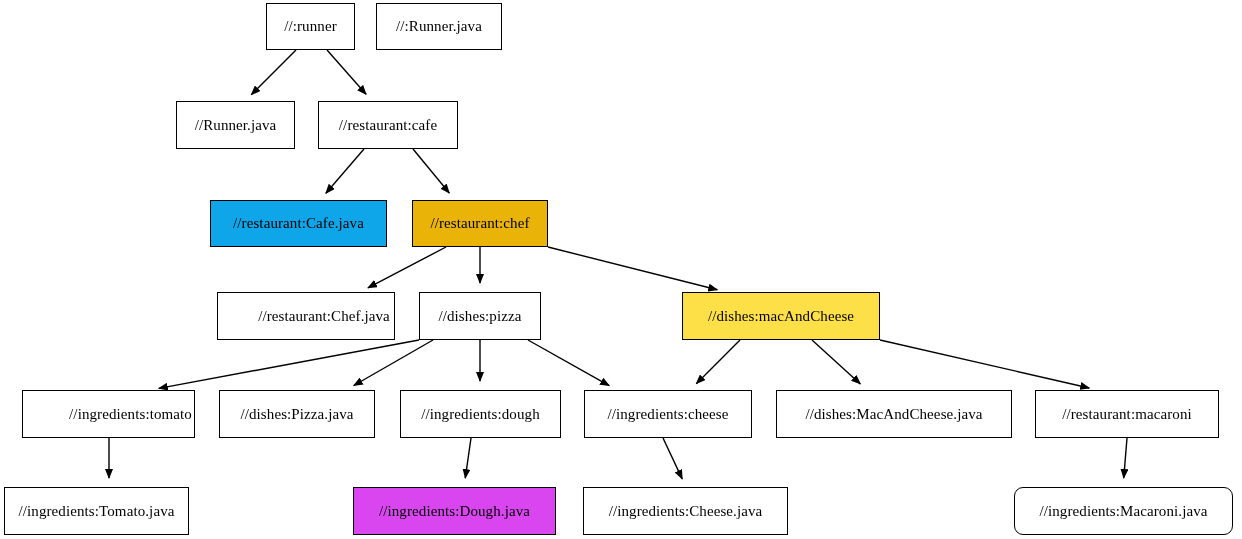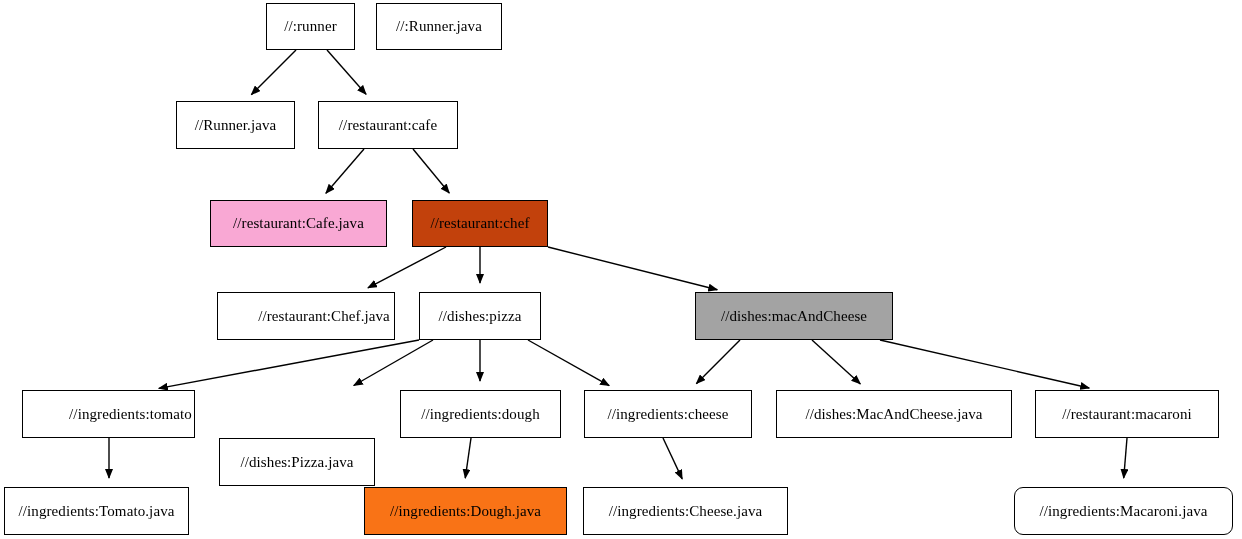--- a/index.html
+++ b/index.html
@@ -85,57 +85,57 @@
       </div>
       <div class="graph-node" style="left: 376px; top: 3px; width: 126px; height: 47px; border-color: rgb(0, 0, 0); background: rgb(255, 255, 255); color: rgb(0, 0, 0);">
         <span class="node-label">//:Runner.java</span>
       </div>
       <div class="graph-node" style="left: 176px; top: 101px; width: 119px; height: 48px; border-color: rgb(0, 0, 0); background: rgb(255, 255, 255); color: rgb(0, 0, 0);">
         <span class="node-label">//Runner.java</span>
       </div>
       <div class="graph-node" style="left: 318px; top: 101px; width: 140px; height: 48px; border-color: rgb(0, 0, 0); background: rgb(255, 255, 255); color: rgb(0, 0, 0);">
         <span class="node-label">//restaurant:cafe</span>
       </div>
-      <div class="graph-node" style="left: 210px; top: 200px; width: 177px; height: 47px; border-color: rgb(0, 0, 0); background: #f9a8d4; color: rgb(0, 0, 0);">
+      <div class="graph-node" style="left: 210px; top: 200px; width: 177px; height: 47px; border-color: rgb(0, 0, 0); background: #0ea5e9; color: rgb(0, 0, 0);">
         <span class="node-label">//restaurant:Cafe.java</span>
       </div>
-      <div class="graph-node" style="left: 412px; top: 200px; width: 136px; height: 47px; border-color: rgb(0, 0, 0); background: #c2410c; color: rgb(0, 0, 0);">
+      <div class="graph-node" style="left: 412px; top: 200px; width: 136px; height: 47px; border-color: rgb(0, 0, 0); background: #eab308; color: rgb(0, 0, 0);">
         <span class="node-label">//restaurant:chef</span>
       </div>
       <div class="graph-node" style="left: 217px; top: 292px; width: 178px; height: 48px; border-color: rgb(0, 0, 0); background: rgb(255, 255, 255); color: rgb(0, 0, 0); padding-left: 36px;">
         <span class="node-label">//restaurant:Chef.java</span>
       </div>
       <div class="graph-node" style="left: 419px; top: 292px; width: 122px; height: 48px; border-color: rgb(0, 0, 0); background: rgb(255, 255, 255); color: rgb(0, 0, 0);">
         <span class="node-label">//dishes:pizza</span>
       </div>
-      <div class="graph-node" style="left: 682px; top: 292px; width: 198px; height: 48px; border-color: rgb(0, 0, 0); background: #a3a3a3; color: rgb(0, 0, 0); margin-left: 13px;">
+      <div class="graph-node" style="left: 682px; top: 292px; width: 198px; height: 48px; border-color: rgb(0, 0, 0); background: #fde047; color: rgb(0, 0, 0);">
         <span class="node-label">//dishes:macAndCheese</span>
       </div>
       <div class="graph-node" style="left: 22px; top: 390px; width: 173px; height: 48px; border-color: rgb(0, 0, 0); background: rgb(255, 255, 255); color: rgb(0, 0, 0); padding-left: 44px;">
         <span class="node-label">//ingredients:tomato</span>
       </div>
-      <div class="graph-node" style="left: 219px; top: 390px; width: 156px; height: 48px; border-color: rgb(0, 0, 0); background: rgb(255, 255, 255); color: rgb(0, 0, 0); margin-top: 48px;">
+      <div class="graph-node" style="left: 219px; top: 390px; width: 156px; height: 48px; border-color: rgb(0, 0, 0); background: rgb(255, 255, 255); color: rgb(0, 0, 0);">
         <span class="node-label">//dishes:Pizza.java</span>
       </div>
       <div class="graph-node" style="left: 400px; top: 390px; width: 161px; height: 48px; border-color: rgb(0, 0, 0); background: rgb(255, 255, 255); color: rgb(0, 0, 0);">
         <span class="node-label">//ingredients:dough</span>
       </div>
       <div class="graph-node" style="left: 584px; top: 390px; width: 168px; height: 48px; border-color: rgb(0, 0, 0); background: rgb(255, 255, 255); color: rgb(0, 0, 0);">
         <span class="node-label">//ingredients:cheese</span>
       </div>
       <div class="graph-node" style="left: 776px; top: 390px; width: 236px; height: 48px; border-color: rgb(0, 0, 0); background: rgb(255, 255, 255); color: rgb(0, 0, 0);">
         <span class="node-label">//dishes:MacAndCheese.java</span>
       </div>
       <div class="graph-node" style="left: 1035px; top: 390px; width: 184px; height: 48px; border-color: rgb(0, 0, 0); background: rgb(255, 255, 255); color: rgb(0, 0, 0);">
         <span class="node-label">//restaurant:macaroni</span>
       </div>
       <div class="graph-node" style="left: 4px; top: 487px; width: 185px; height: 48px; border-color: rgb(0, 0, 0); background: rgb(255, 255, 255); color: rgb(0, 0, 0);">
         <span class="node-label">//ingredients:Tomato.java</span>
       </div>
-      <div class="graph-node" style="left: 364px; top: 487px; width: 203px; height: 48px; border-color: rgb(0, 0, 0); background: #f97316; color: rgb(0, 0, 0);">
+      <div class="graph-node" style="left: 353px; top: 487px; width: 203px; height: 48px; border-color: rgb(0, 0, 0); background: #d946ef; color: rgb(0, 0, 0);">
         <span class="node-label">//ingredients:Dough.java</span>
       </div>
       <div class="graph-node" style="left: 583px; top: 487px; width: 205px; height: 48px; border-color: rgb(0, 0, 0); background: rgb(255, 255, 255); color: #000000;">
         <span class="node-label">//ingredients:Cheese.java</span>
       </div>
       <div class="graph-node" style="left: 1014px; top: 487px; width: 219px; height: 48px; border-color: rgb(0, 0, 0); background: rgb(255, 255, 255); color: rgb(0, 0, 0); border-radius: 9px;">
         <span class="node-label">//ingredients:Macaroni.java</span>
       </div>
     </div>
 

